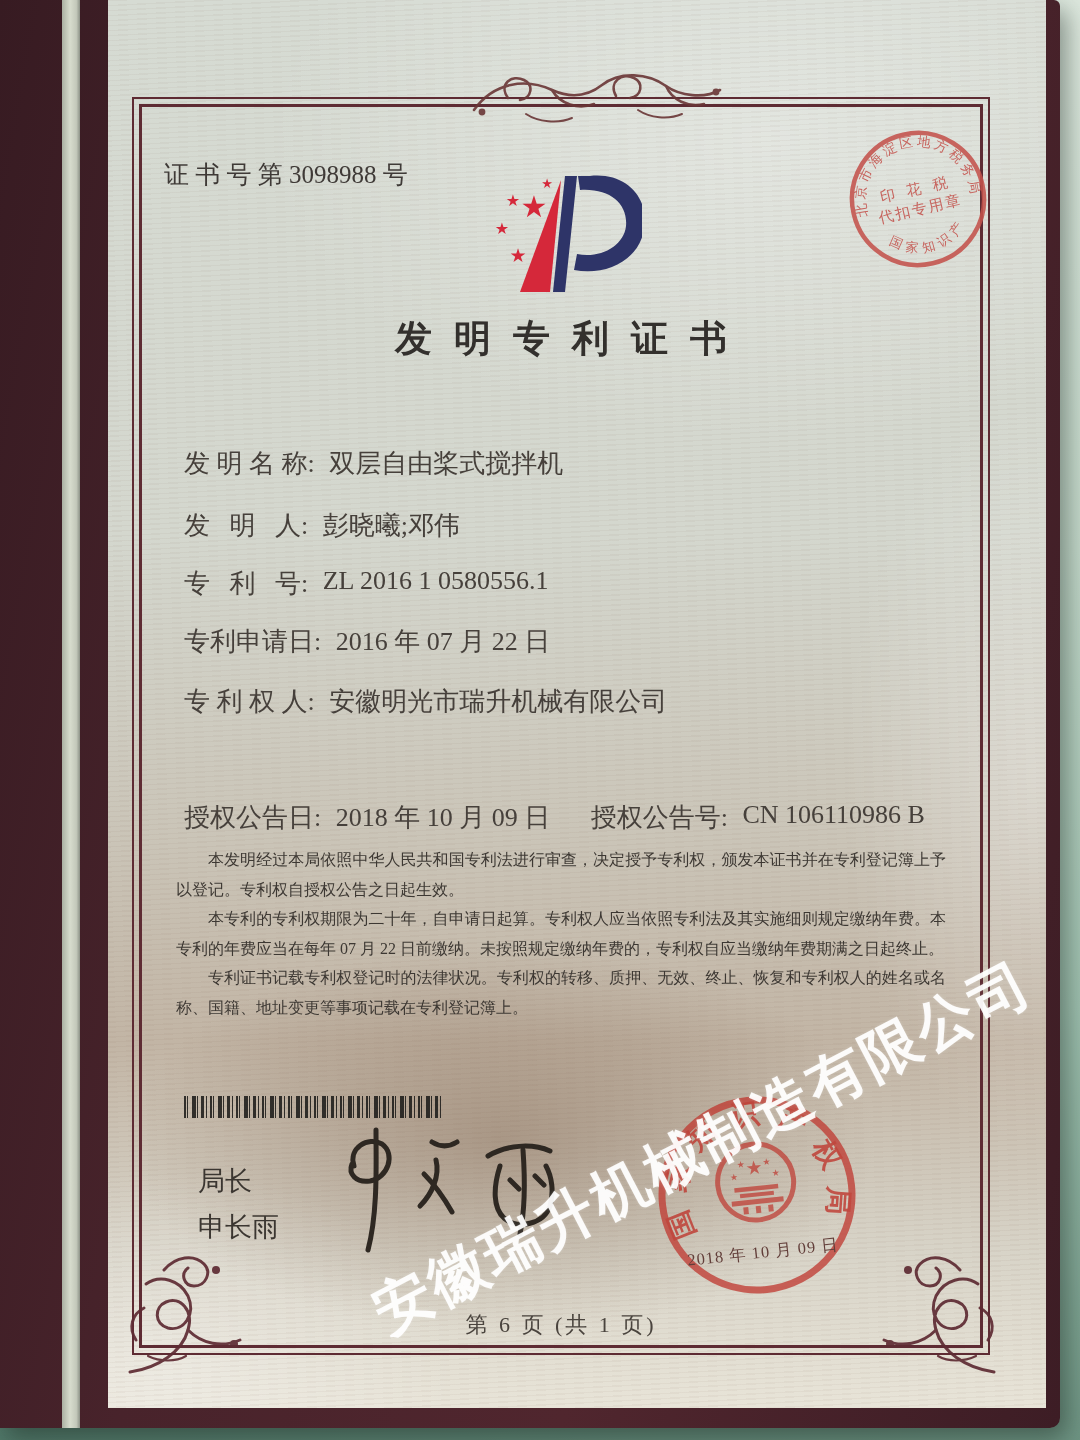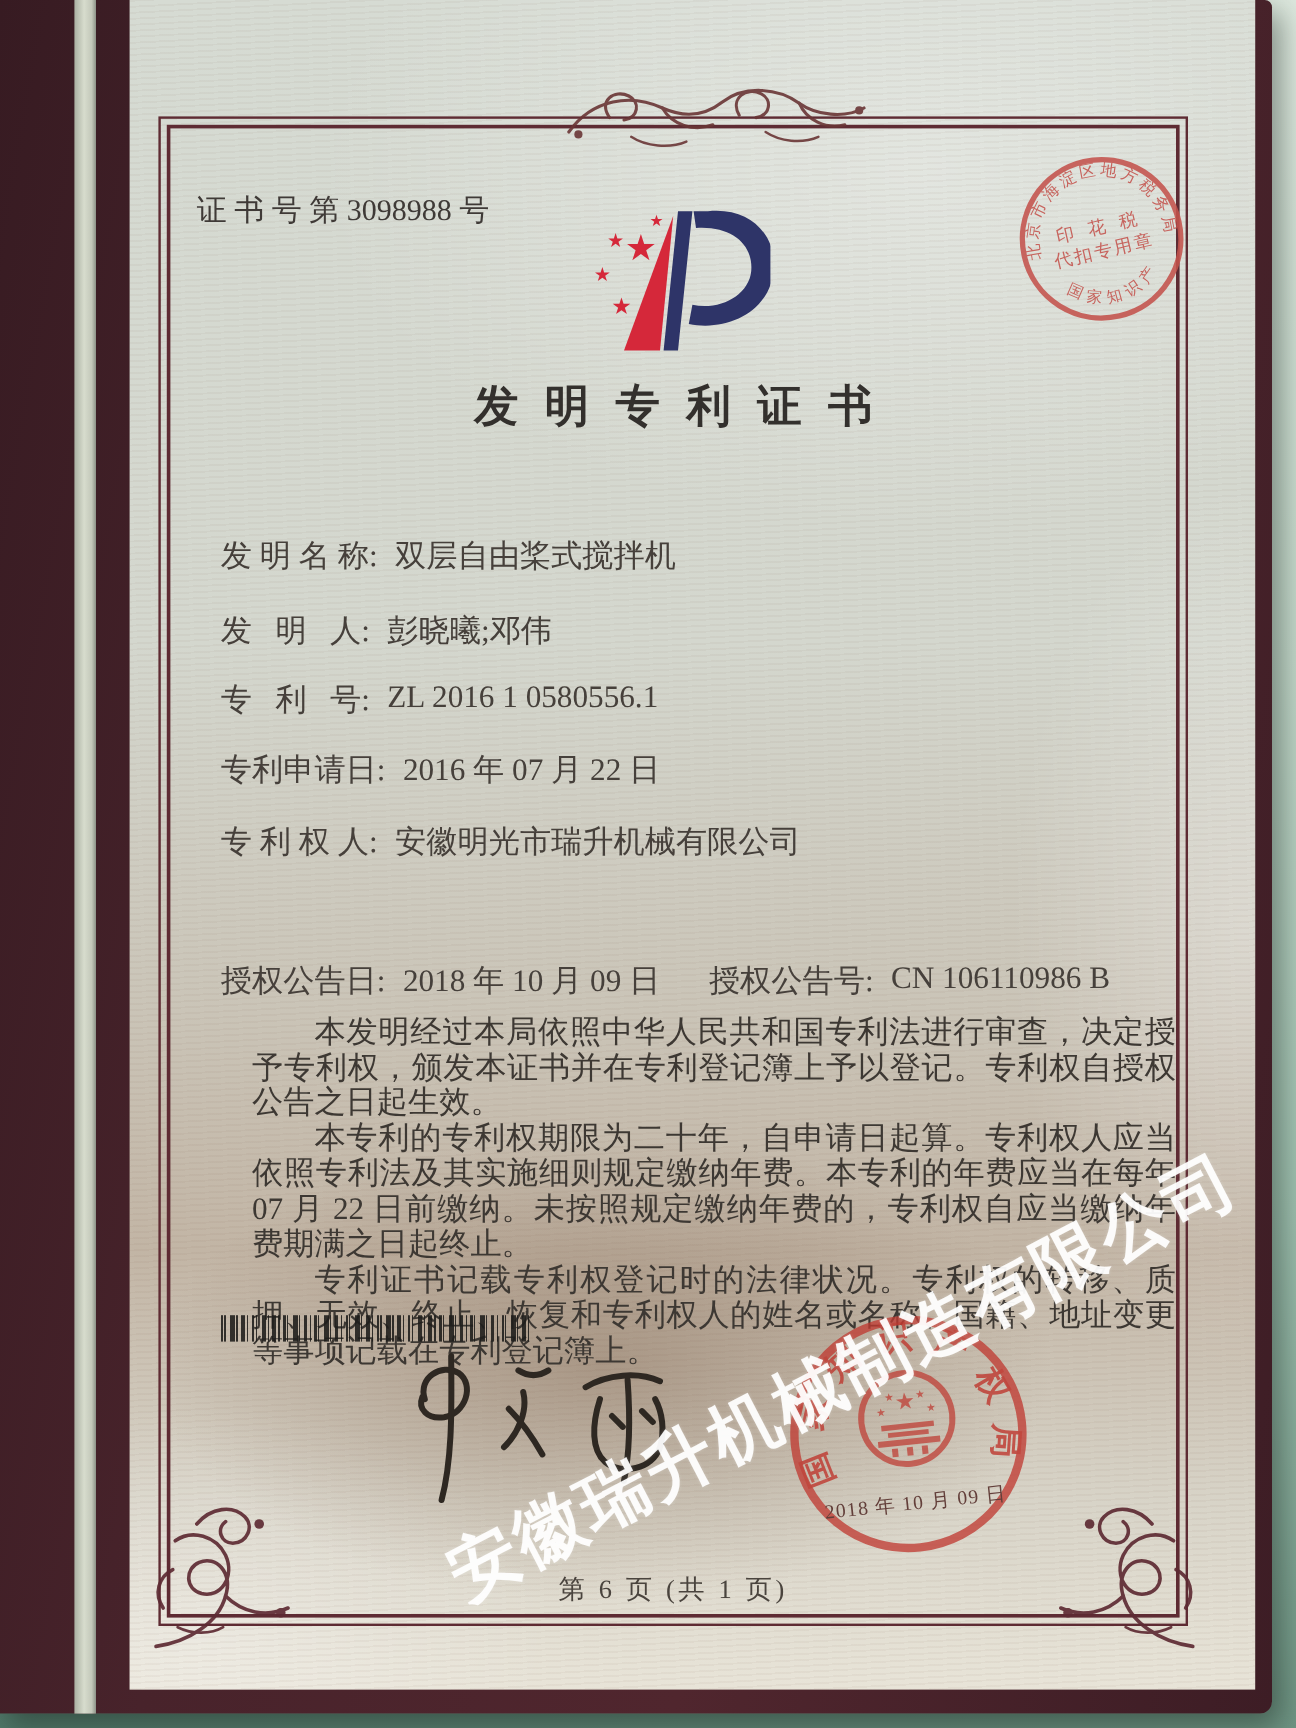--- a/index.html
+++ b/index.html
@@ -40,22 +40,22 @@
   .tax-stamp{position:absolute;left:729px;top:118px;width:162px;height:162px;opacity:.88;}
   
   .frow{position:absolute;left:76px;font-size:26px;color:#46403b;}
   .frow .lbl{display:inline-block;white-space:pre;vertical-align:top;}
   .frow .val{display:inline-block;vertical-align:top;margin-left:8px;}
   .r0{top:446px}.r1{top:508px}.r2{top:566px}.r3{top:624px}.r4{top:684px}
   .r5{top:740px}.r6{top:800px}
   .r5 .val{width:575px;line-height:38px;}
   .pair2{margin-left:34px;}
   
-  .paras{position:absolute;left:68px;top:845px;width:770px;font-size:26px;
-    line-height:29.5px;color:#3d3833;text-align:justify;margin-left:34px;}
+  .paras{position:absolute;left:68px;top:845px;width:770px;font-size:16px;
+    line-height:29.5px;color:#3d3833;text-align:justify;}
   .paras p{margin:0;text-indent:2em;}
   
   .barcode{position:absolute;left:76px;top:1096px;width:258px;height:22px;opacity:.88;
     background:repeating-linear-gradient(90deg,
       #1d1c1a 0 2px,rgba(0,0,0,0) 2px 3px,
       #1d1c1a 3px 4px,rgba(0,0,0,0) 4px 8px,
       #1d1c1a 8px 12px,rgba(0,0,0,0) 12px 13px,
       #1d1c1a 13px 14px,rgba(0,0,0,0) 14px 17px,
       #1d1c1a 17px 20px,rgba(0,0,0,0) 20px 22px,
       #1d1c1a 22px 23px,rgba(0,0,0,0) 23px 26px);}
@@ -182,20 +182,24 @@
   </div>
 
   <div class="paras">
     <p>本发明经过本局依照中华人民共和国专利法进行审查，决定授予专利权，颁发本证书并在专利登记簿上予以登记。专利权自授权公告之日起生效。</p>
     <p>本专利的专利权期限为二十年，自申请日起算。专利权人应当依照专利法及其实施细则规定缴纳年费。本专利的年费应当在每年 07 月 22 日前缴纳。未按照规定缴纳年费的，专利权自应当缴纳年费期满之日起终止。</p>
     <p>专利证书记载专利权登记时的法律状况。专利权的转移、质押、无效、终止、恢复和专利权人的姓名或名称、国籍、地址变更等事项记载在专利登记簿上。</p>
   </div>
 
   <div class="barcode"></div>
 
+  <div class="officer">
+    <div>局长</div>
+    <div>申长雨</div>
+  </div>
 
   <svg class="sig" viewBox="0 0 260 140">
     <g fill="none" stroke="#2e2822" stroke-width="5" stroke-linecap="round" stroke-linejoin="round">
       <path d="M34,46 C28,28 48,16 62,24 C76,34 68,58 50,61 C36,63 28,54 32,44"></path>
       <path d="M56,10 C56,44 58,92 48,130"></path>
       <path d="M116,40 C120,56 112,74 100,86"></path>
       <path d="M104,54 C114,64 124,78 132,92"></path>
       <path d="M112,22 C120,27 129,27 137,22"></path>
       <path d="M168,36 C186,25 212,23 230,31"></path>
       <path d="M180,46 C173,68 173,88 184,98 C198,110 224,104 230,86 C234,72 232,57 226,46"></path>

